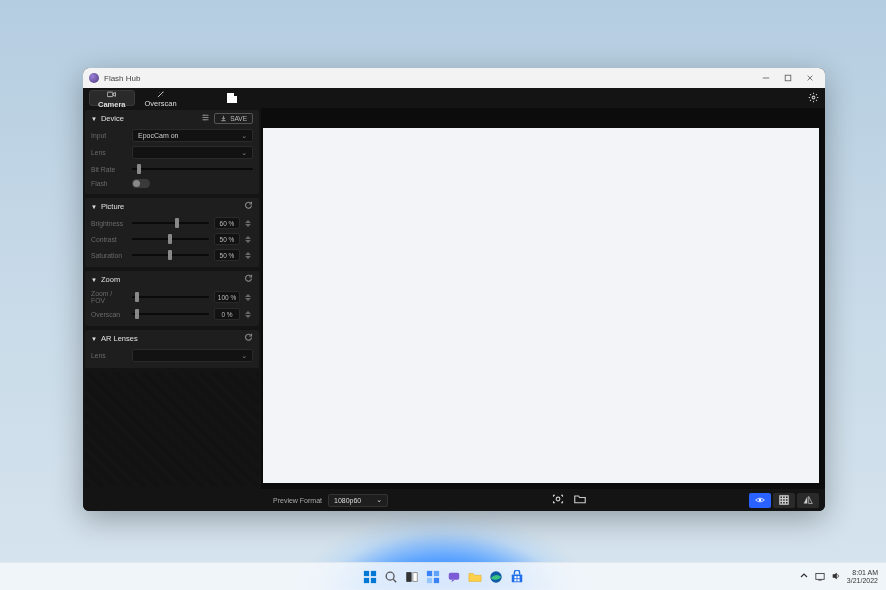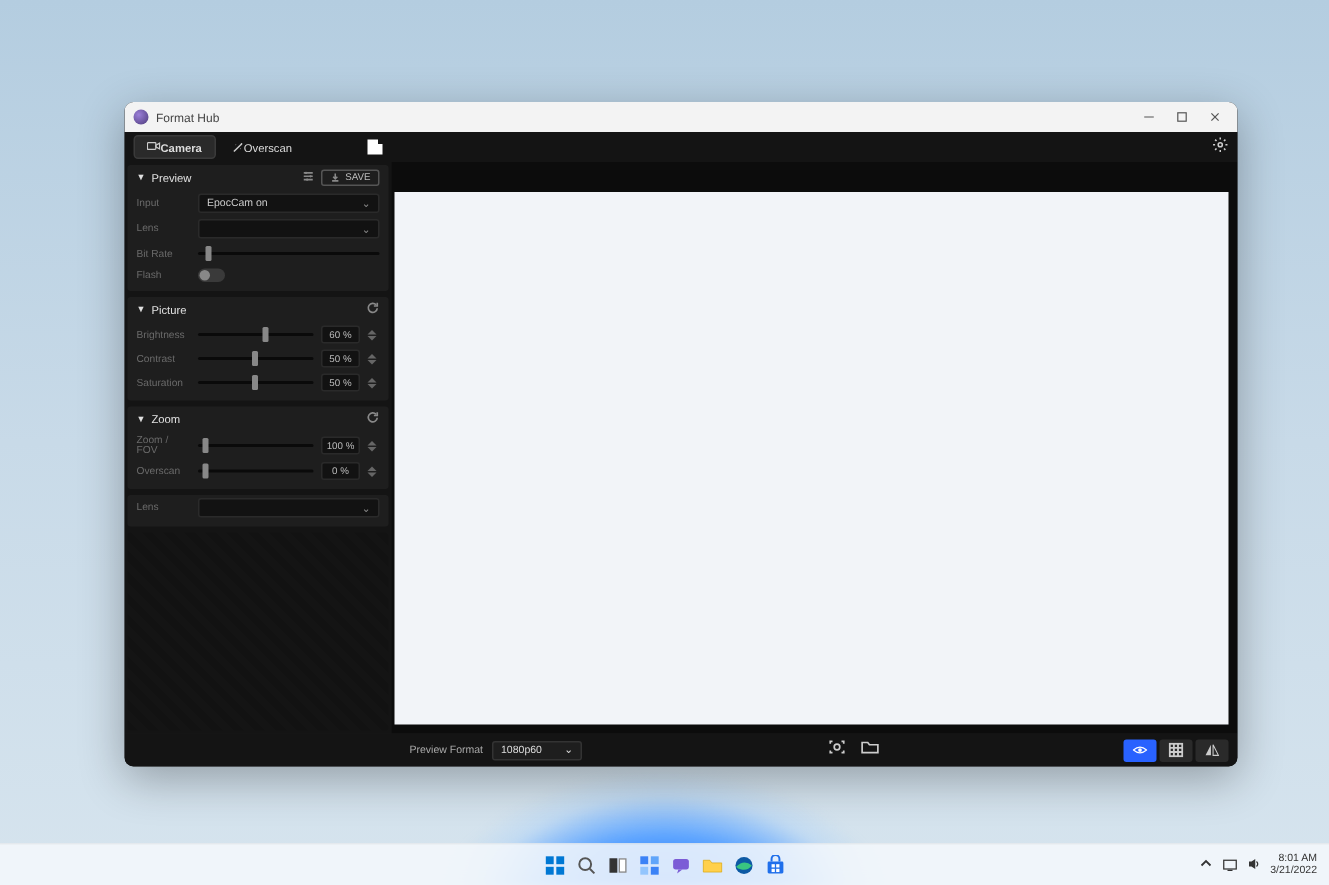--- a/index.html
+++ b/index.html
@@ -58,20 +58,21 @@
   }
   .tab {
     display: flex; align-items: center;
     height: 16px;
     padding: 0 8px;
     font-size: 7.5px;
     color: #ddd;
     border-radius: 3px;
     margin-right: 2px;
     gap: 0;
+    flex-direction: column;
   }
   .tab.active { background: #2a2a2a; border: 1px solid #3a3a3a; font-weight: 600; }
   .tab .ticon { width: 9px; height: 9px; }
   .toolbar .spacer { flex: 1; }
   .toolbar .right-icons { display: flex; gap: 8px; align-items: center; }
   .marker-icon { width: 10px; height: 10px; background: #fff; position: relative; margin-left: 40px; }
   .marker-icon::after { content: ""; position: absolute; right: -1px; top: -1px; width: 4px; height: 4px; background: #141414; }
 
   .gear svg { width: 11px; height: 11px; }
 
@@ -280,21 +281,21 @@
 </style>
 </head>
 <body>
 
 <div class="bloom"></div>
 
 <div class="window">
 
   <div class="titlebar">
     <div class="app-icon"></div>
-    <div class="title">Format Hub</div>
+    <div class="title">Flash Hub</div>
     <div class="win-btns">
       <div class="win-btn">
         <svg viewBox="0 0 10 10">
             <line x1="1" y1="5" x2="9" y2="5" stroke="#555" stroke-width="1"></line>
           </svg>
       </div>
       <div class="win-btn">
         <svg viewBox="0 0 10 10">
             <rect x="1.5" y="1.5" width="7" height="7" stroke="#555" stroke-width="1" fill="none"></rect>
           </svg>
@@ -341,21 +342,21 @@
     </div>
   </div>
 
   <div class="body-row">
 
     <div class="sidebar">
 
       <div class="section">
         <div class="section-header">
           <span class="caret">▼</span>
-          <span class="sh-title">Preview</span>
+          <span class="sh-title">Device</span>
           <div class="sh-actions">
             <span class="sliders-icon">
               <svg viewBox="0 0 12 12">
                   <line x1="2" y1="3" x2="10" y2="3" class="svg-stroke-dim"></line>
                   <line x1="2" y1="6" x2="10" y2="6" class="svg-stroke-dim"></line>
                   <line x1="2" y1="9" x2="10" y2="9" class="svg-stroke-dim"></line>
                   <circle cx="4" cy="3" r="1" fill="#888"></circle>
                   <circle cx="8" cy="6" r="1" fill="#888"></circle>
                   <circle cx="5" cy="9" r="1" fill="#888"></circle>
                 </svg>
@@ -479,20 +480,32 @@
           </div>
           <div class="value-box">0 %</div>
           <div class="stepper">
               <div class="up"></div>
               <div class="down"></div>
             </div>
         </div>
       </div>
 
       <div class="section">
+        <div class="section-header">
+          <span class="caret">▼</span>
+          <span class="sh-title">AR Lenses</span>
+          <div class="sh-actions">
+            <span class="reset-icon">
+              <svg viewBox="0 0 12 12">
+                  <path d="M9 3a4 4 0 1 0 1 3" class="svg-stroke-dim"></path>
+                  <path d="M10 1v3H7" class="svg-stroke-dim"></path>
+                </svg>
+            </span>
+          </div>
+        </div>
         <div class="row">
           <div class="row-label">Lens</div>
           <div class="dropdown">
             <span></span>
             <span class="chev">⌄</span>
           </div>
         </div>
       </div>
 
       <div class="sidebar-bottom"></div>

